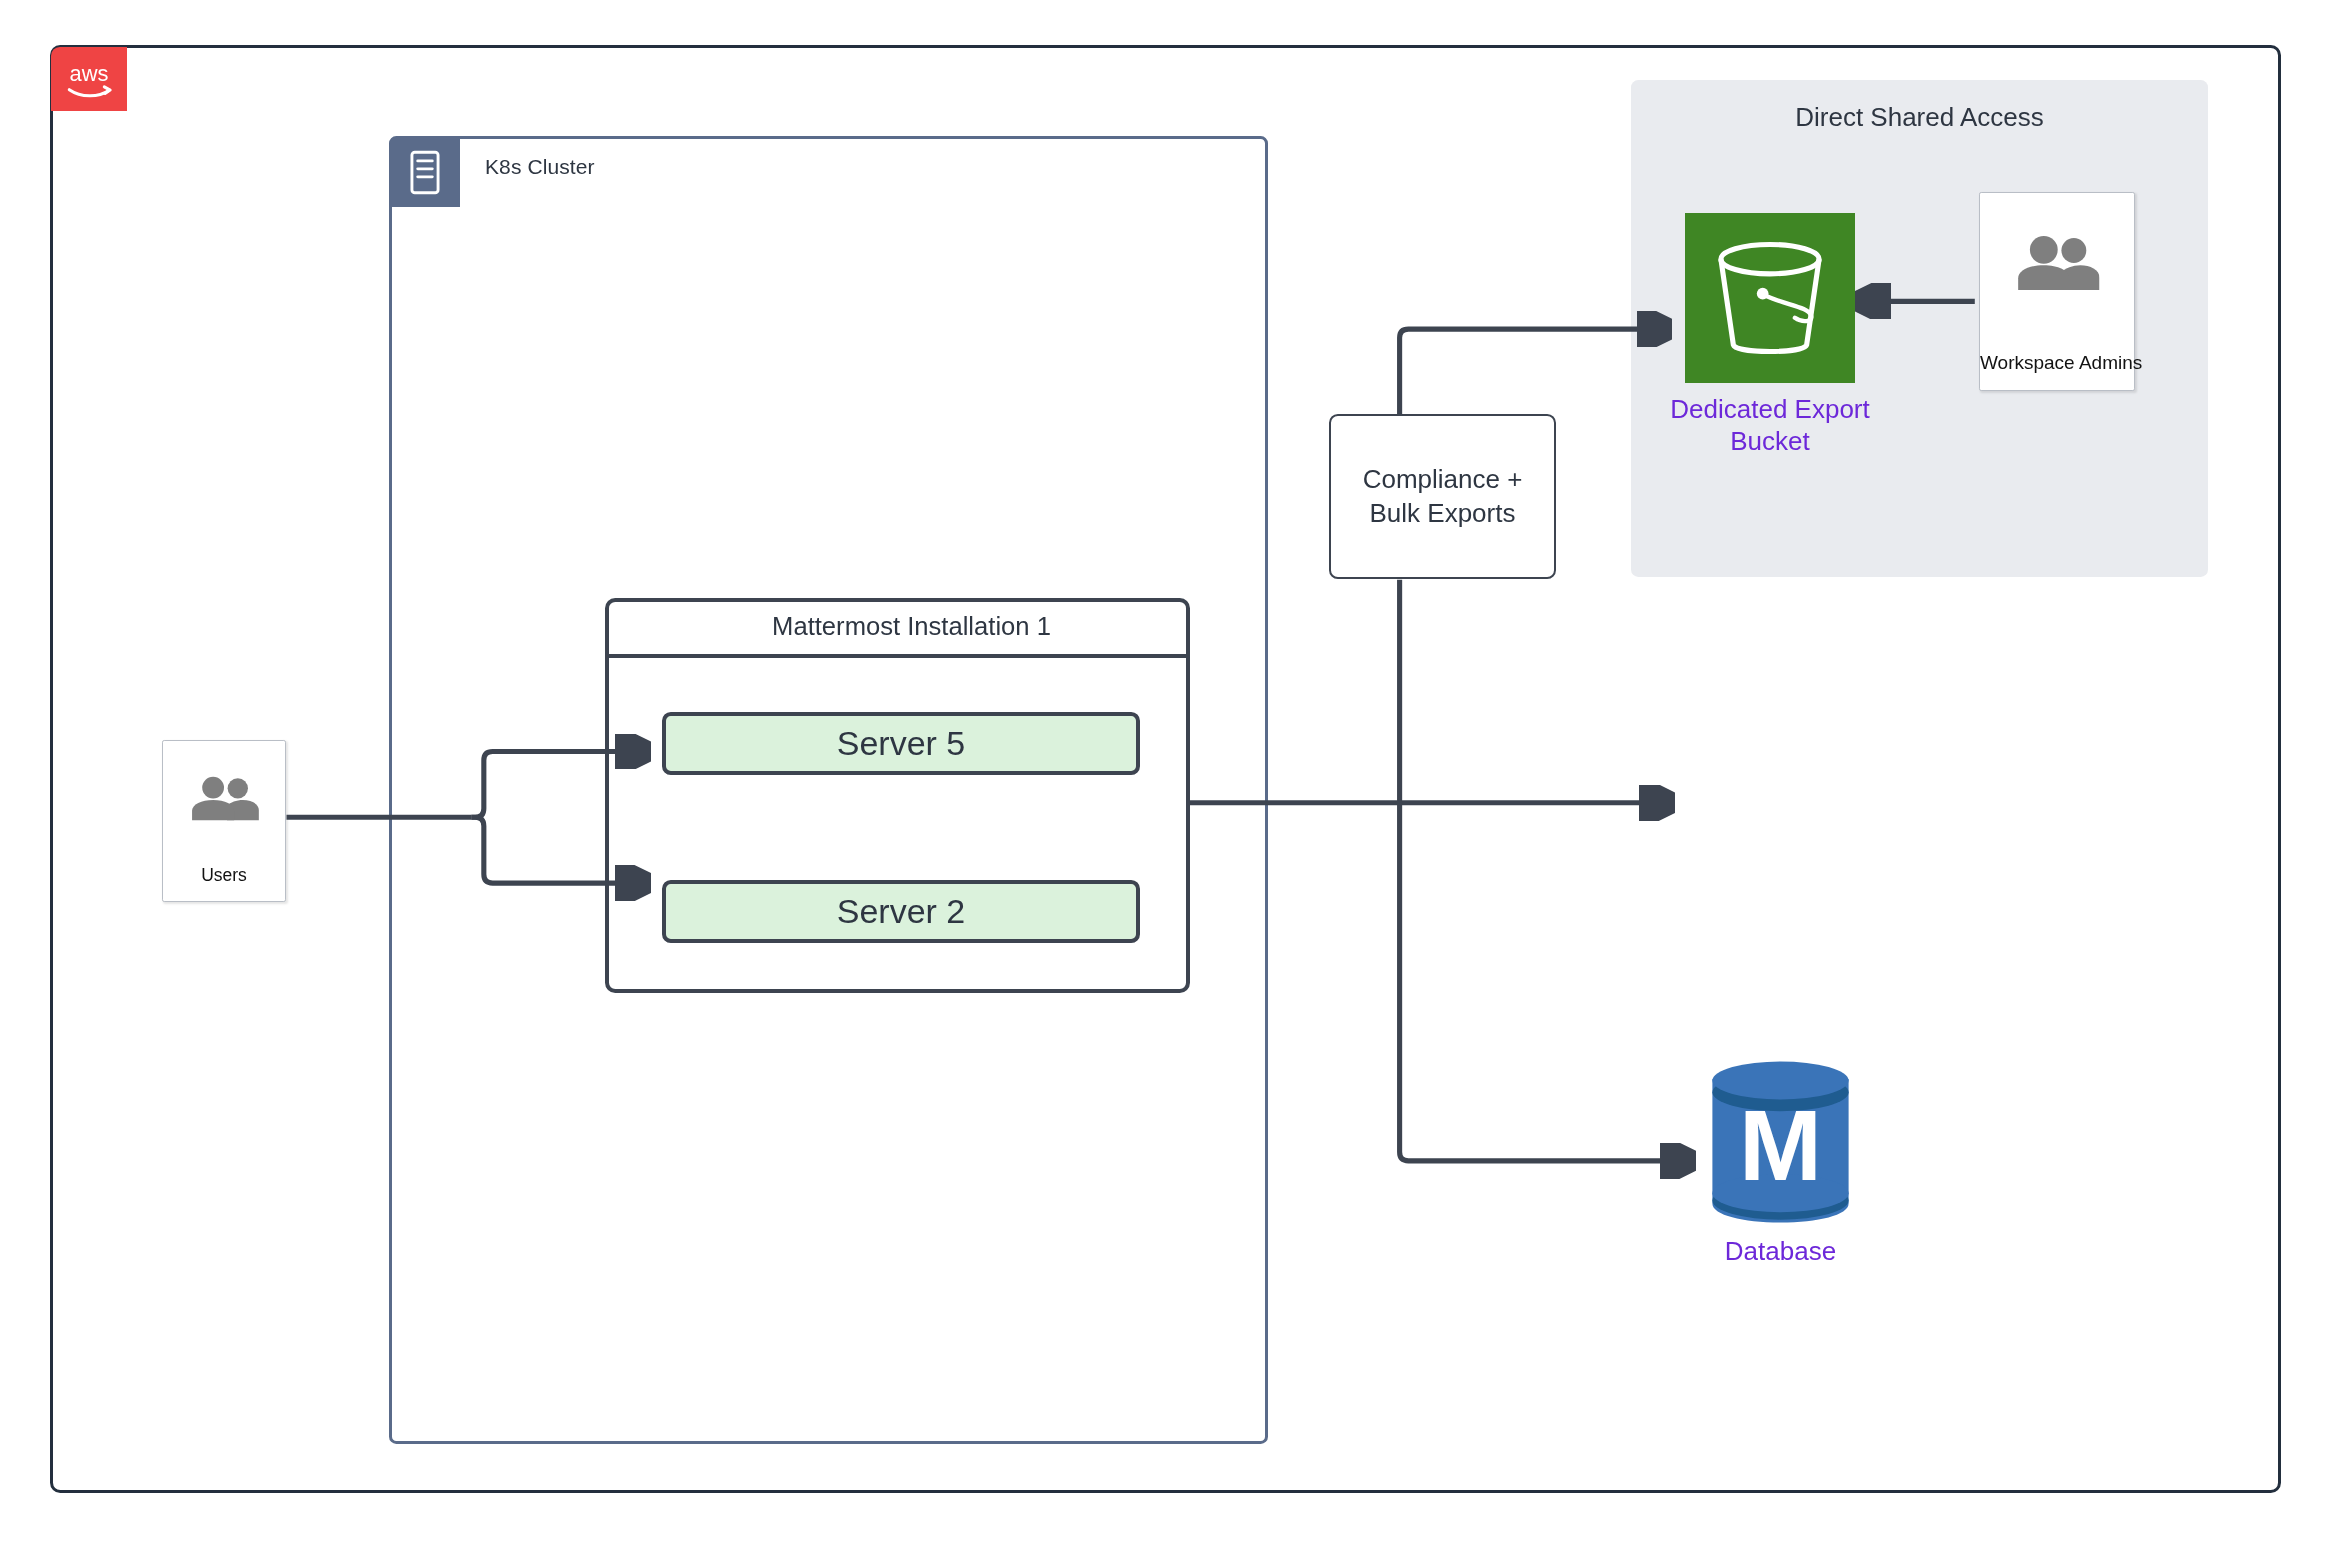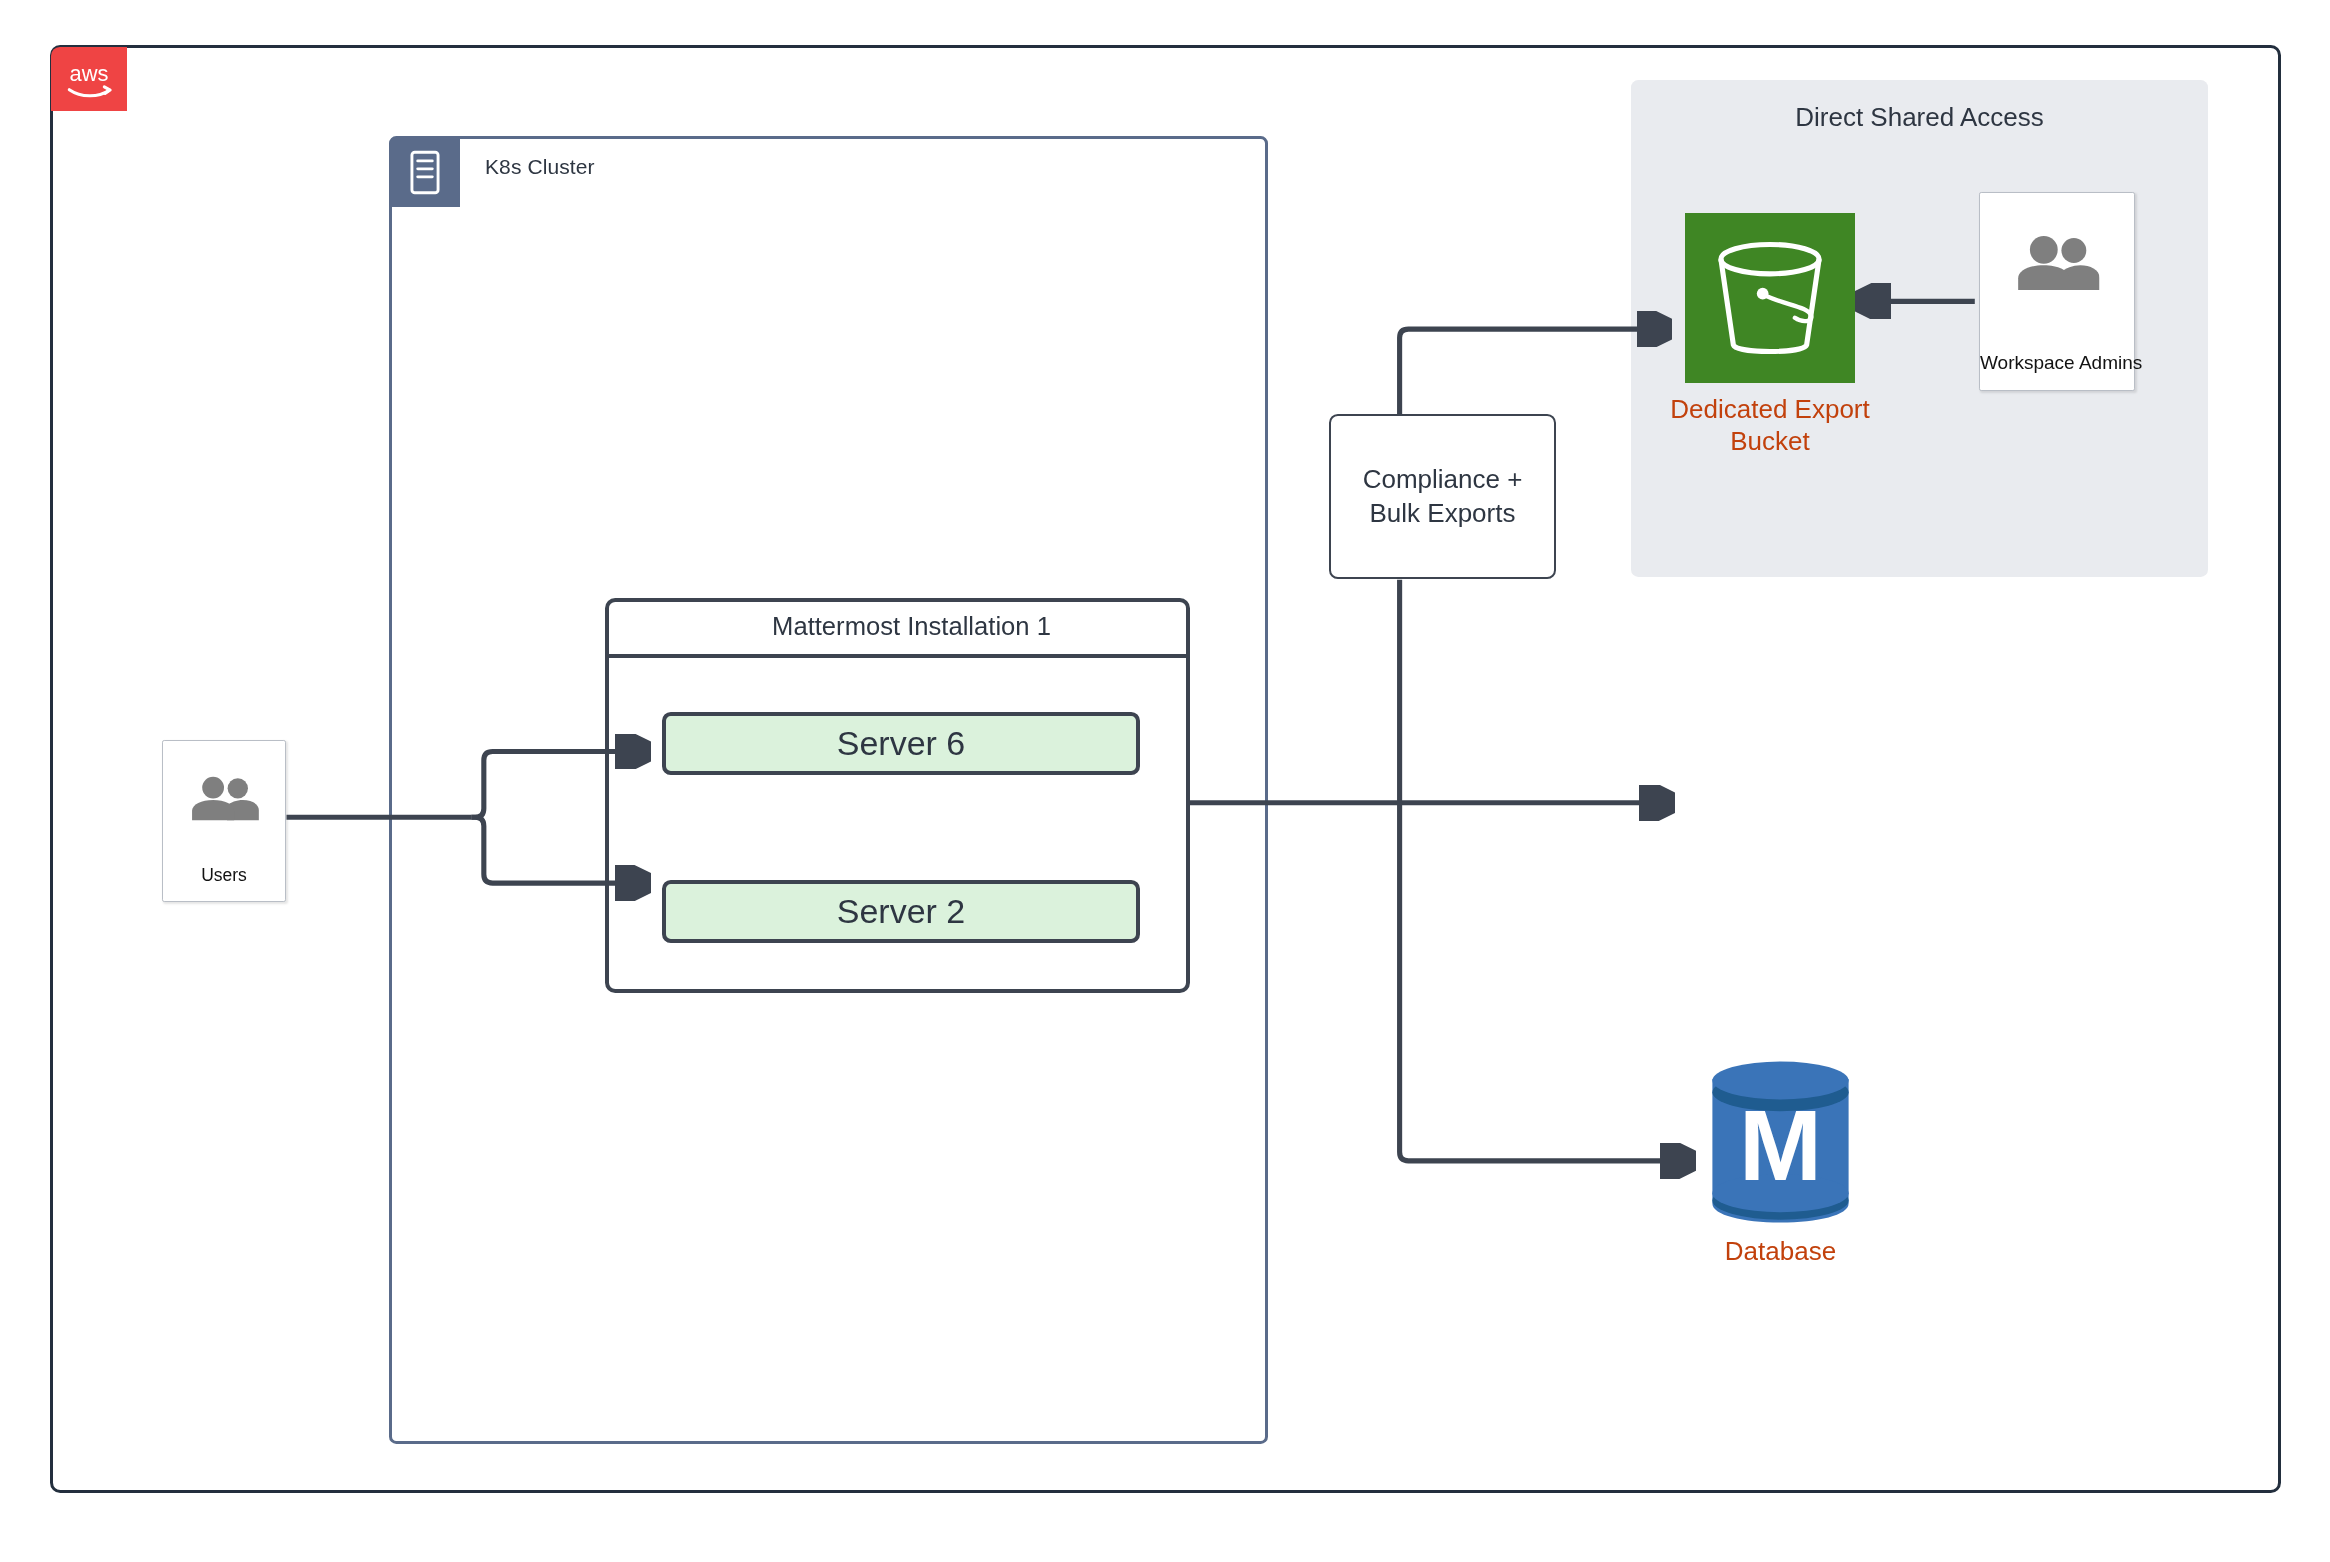--- a/index.html
+++ b/index.html
@@ -122,21 +122,21 @@
   .shared-group-title {
     position: absolute; left: 1631px; top: 102px; width: 577px;
     text-align: center; font-size: 26px; color: #2E3642;
   }
 
   
   .node { position: absolute; }
   .node .glyph { display: block; }
   .node .node-label {
     position: absolute; left: 50%; transform: translateX(-50%);
-    text-align: center; font-size: 26px; color: #c2410c;
+    text-align: center; font-size: 26px; color: #6d28d9;
     line-height: 1.22; white-space: nowrap;
   }
   #node-export-bucket { left: 1685px; top: 213px; }
   #node-export-bucket .node-label { top: 181px; }
   #node-filestore { left: 1689px; top: 719px; }
   #node-filestore .node-label { top: 181px; }
   #node-database { left: 1708px; top: 1057px; }
   #node-database .node-label { top: 179px; }
 
   
@@ -167,21 +167,21 @@
     </svg>
   </div>
   <div class="k8s-title">K8s Cluster</div>
 
   <div class="mm-box"></div>
   <div class="mm-title-bar">
     <span class="mm-title">Mattermost Installation 1</span>
   </div>
 
   <div class="server-box" id="server1">
-    <span>Server 6</span>
+    <span>Server 5</span>
   </div>
   <div class="server-box" id="server2">
     <span>Server 2</span>
   </div>
 
   <div class="actor-card" id="users-card">
     <span class="actor-icon">
       <svg width="70" height="45" viewBox="0 0 96 62" aria-hidden="true">
         <circle cx="33" cy="16" r="15" fill="#7F7F7F"></circle>
         <circle cx="67" cy="17" r="14" fill="#7F7F7F"></circle>

